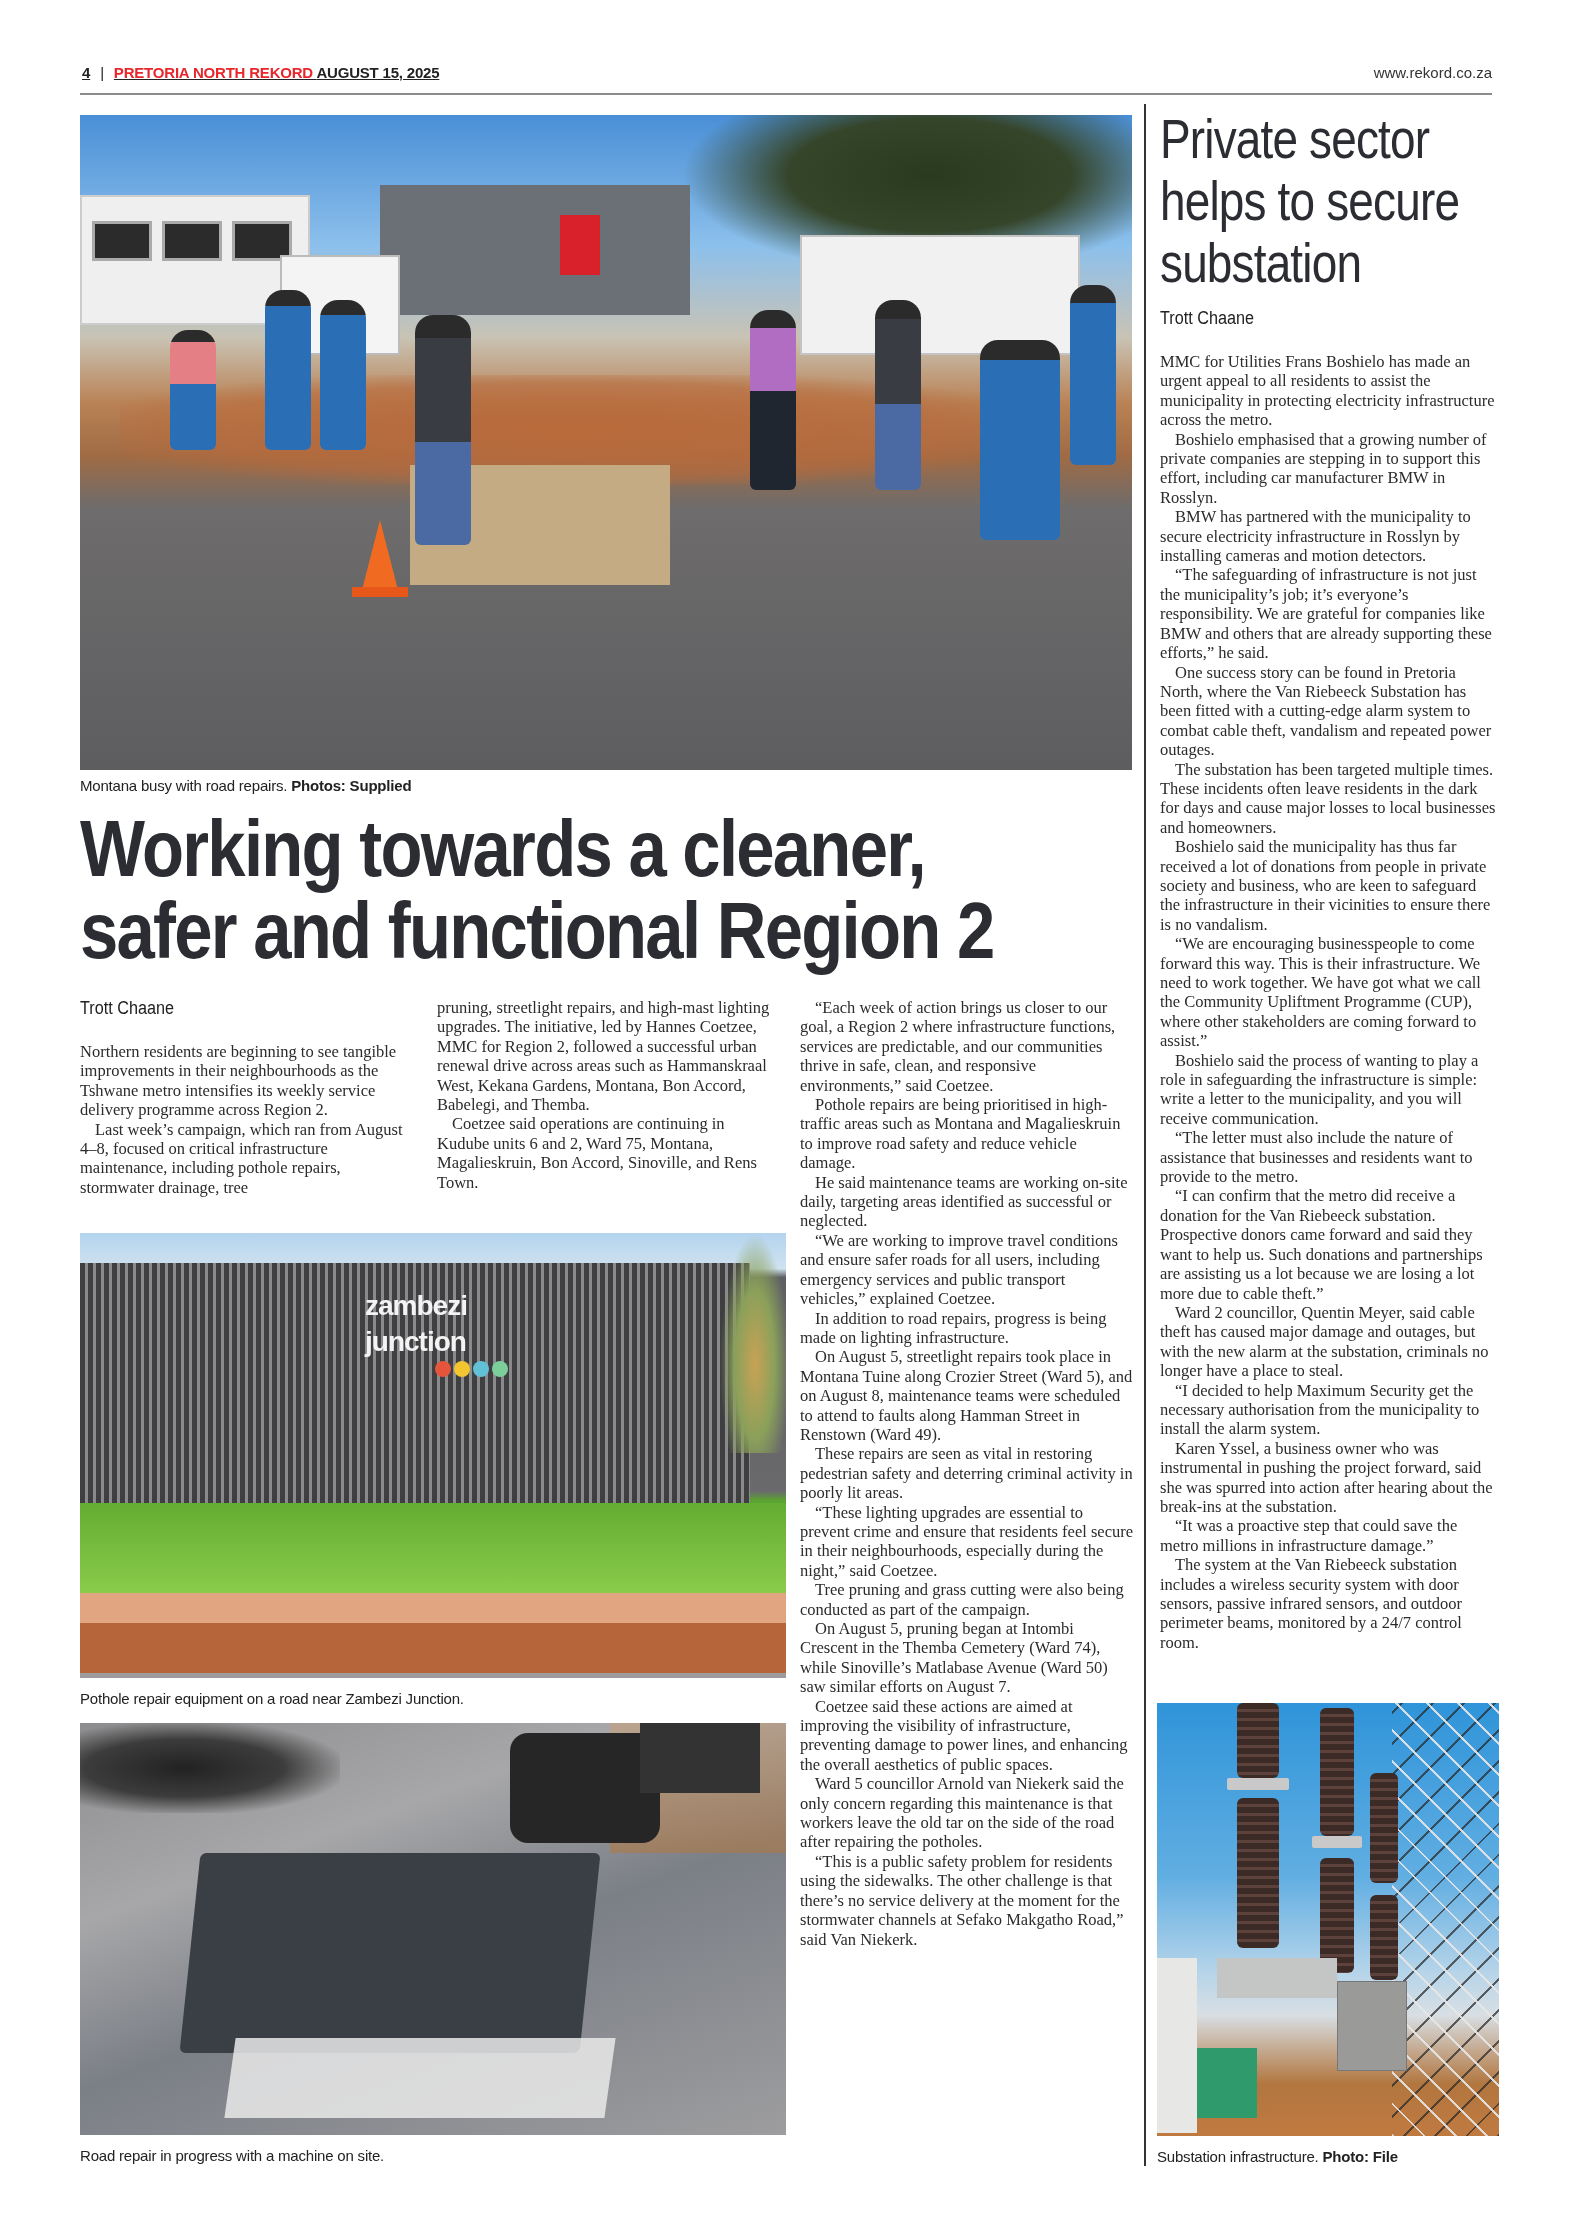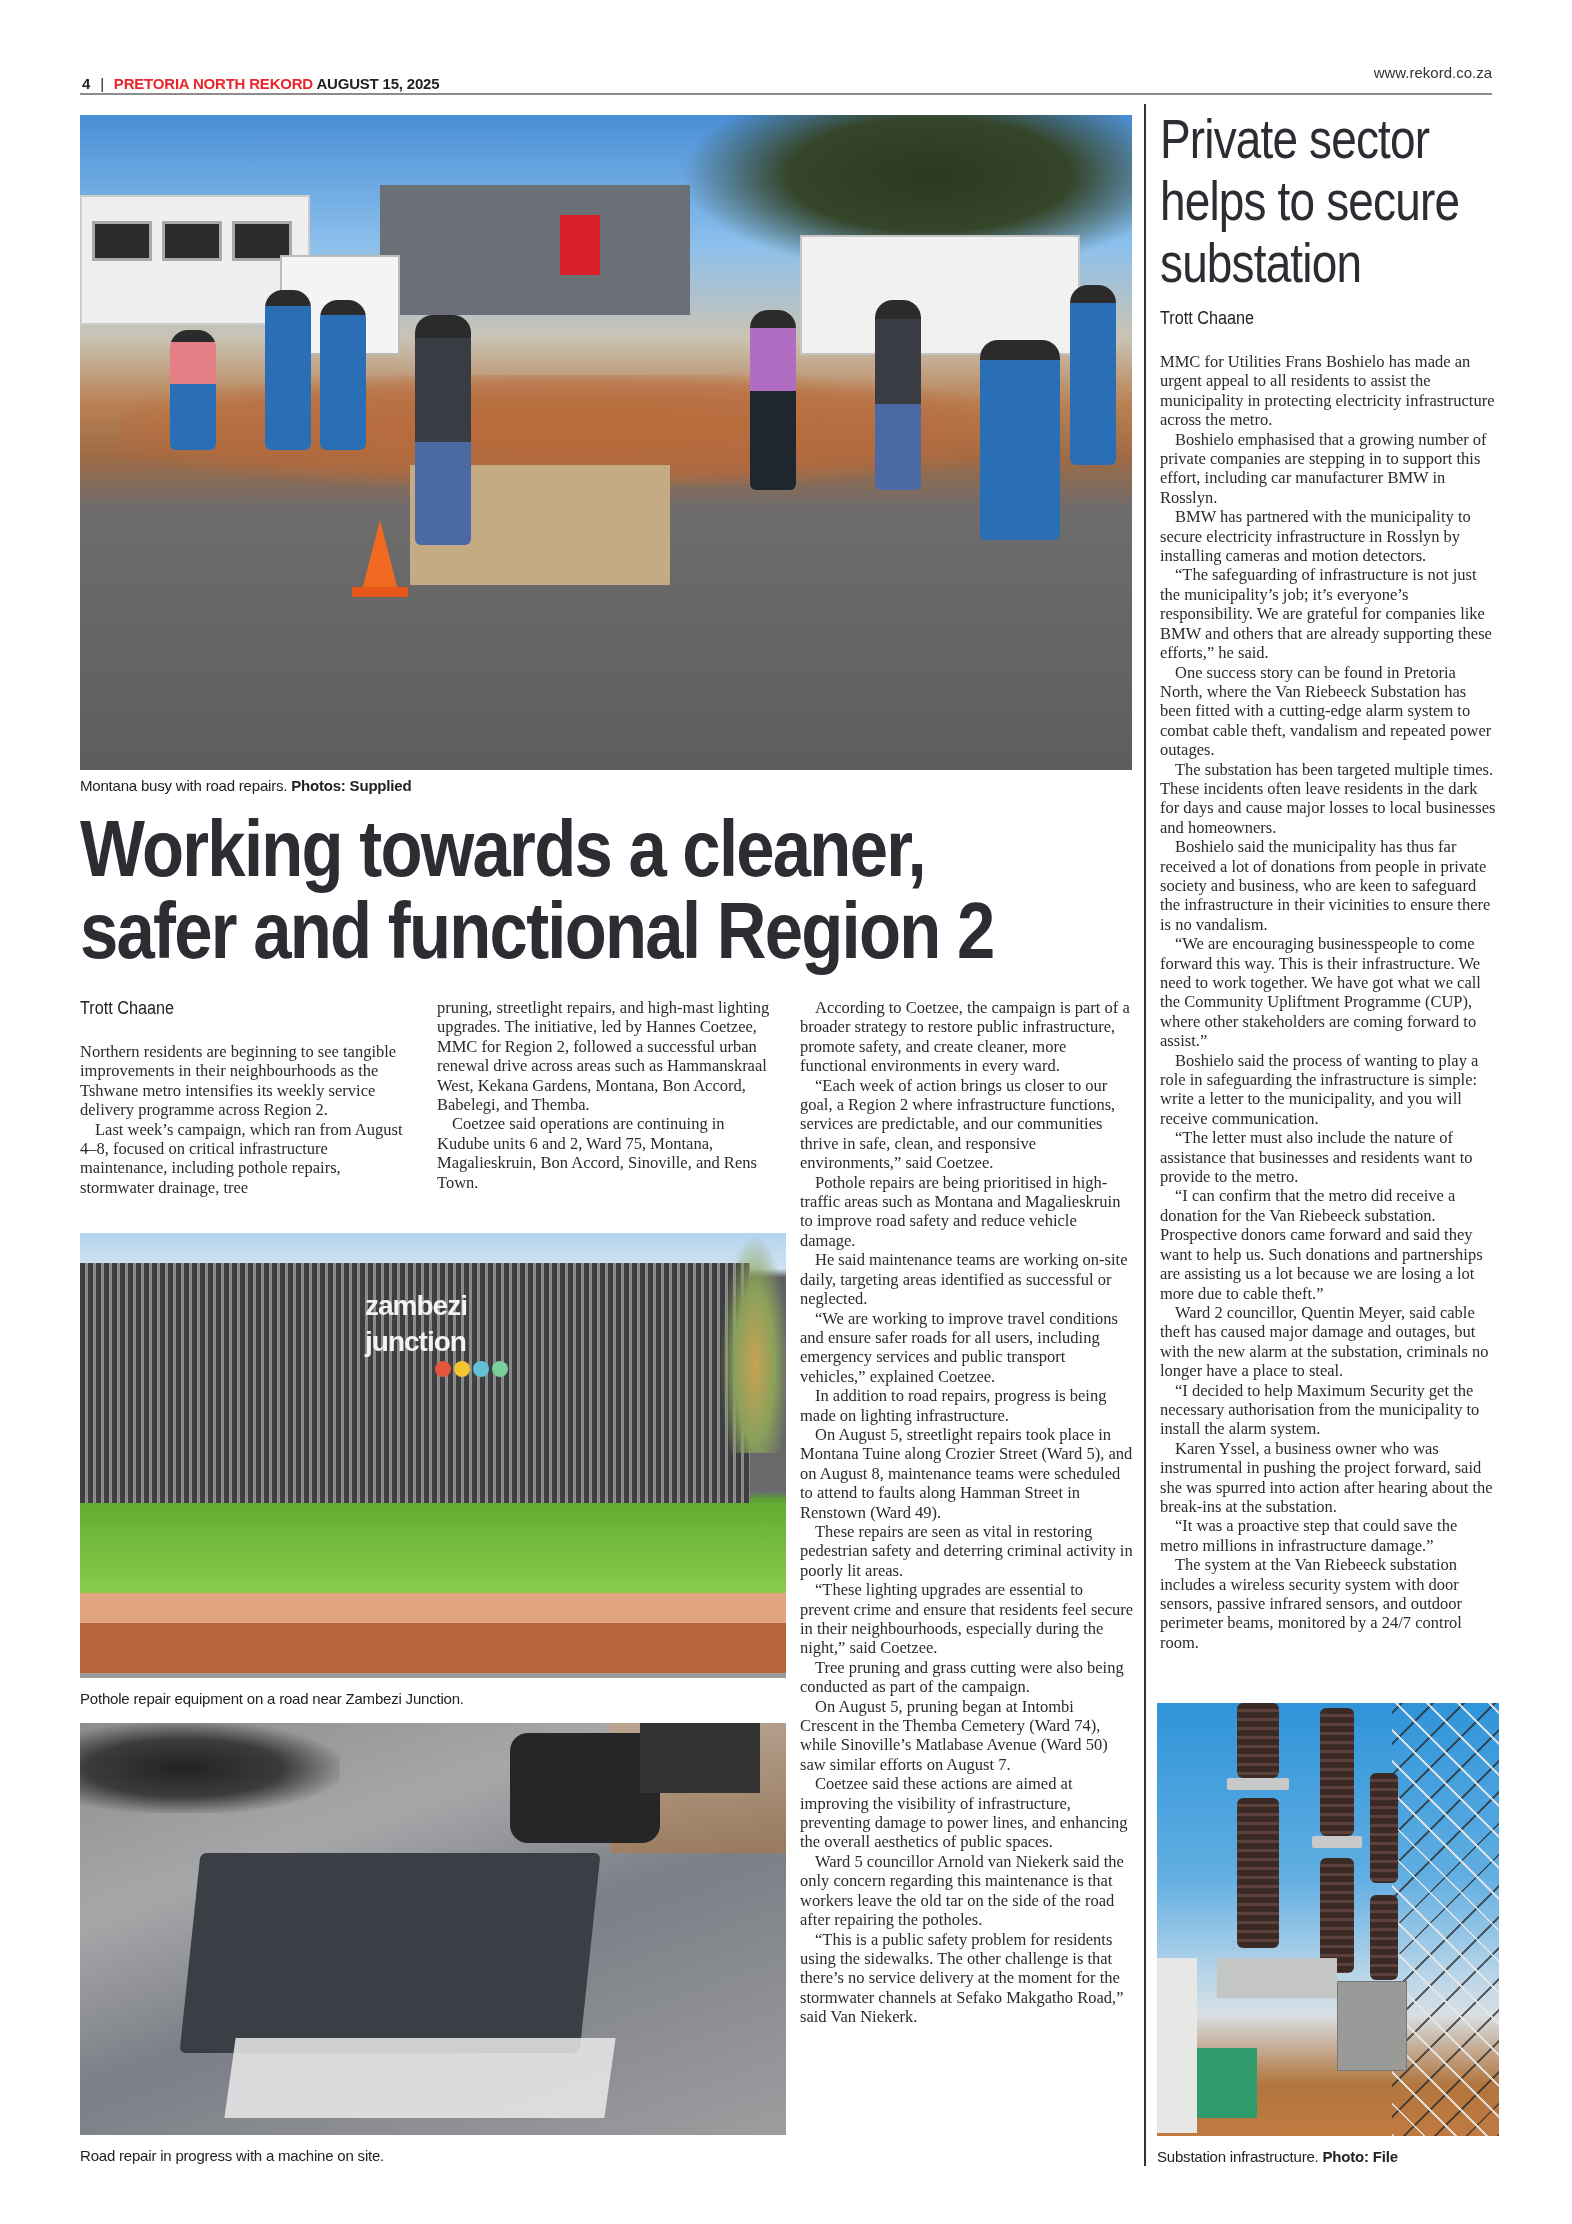--- a/index.html
+++ b/index.html
@@ -1,20 +1,20 @@
 <!DOCTYPE html>
 <html><head>
 <meta charset="utf-8">
 <style>
   * { box-sizing: border-box; margin: 0; padding: 0; }
   html, body { width: 1572px; height: 2224px; background: #ffffff; overflow: hidden; }
   body { position: relative; font-family: "Liberation Serif", serif; color: #2a2a2a; }
 
   .masthead { position: absolute; left: 80px; top: 62px; width: 1412px; height: 32px; }
-  .masthead .left { position: absolute; left: 2px; top: 13px; font-family: "Liberation Sans", sans-serif; font-size: 15px; font-weight: bold; color: #222; letter-spacing: -0.2px; }
+  .masthead .left { position: absolute; left: 2px; top: 2px; font-family: "Liberation Sans", sans-serif; font-size: 15px; font-weight: bold; color: #222; letter-spacing: -0.2px; text-decoration: underline; }
   .masthead .left .pipe { margin: 0 10px; font-weight: normal; }
   .masthead .left .paper { color: #e8262b; }
   .masthead .right { position: absolute; right: 0; top: 2px; font-family: "Liberation Sans", sans-serif; font-size: 15px; color: #333; }
   .rule-top { position: absolute; left: 80px; top: 93px; width: 1412px; height: 2px; background: #8c8c8c; }
 
   .col-divider { position: absolute; left: 1144px; top: 104px; width: 2px; height: 2062px; background: #333; }
 
   .photo { position: absolute; overflow: hidden; }
   .caption { position: absolute; font-family: "Liberation Sans", sans-serif; font-size: 15px; color: #222; letter-spacing: -0.2px; }
   .caption b { font-weight: bold; }
@@ -158,21 +158,20 @@
   <div class="curb"></div>
   <div class="pile"></div>
   <div class="tar"></div>
   <div class="whiteline"></div>
   <div class="machine"></div>
   <div class="machine2"></div>
 </div>
 <div class="caption" style="left:80px;top:2147px">Road repair in progress with a machine on site.</div>
 
 <div class="body-col" style="left:800px;top:998px;width:335px">
-  <p>According to Coetzee, the campaign is part of a broader strategy to restore public infrastructure, promote safety, and create cleaner, more functional environments in every ward.</p>
   <p>“Each week of action brings us closer to our goal, a Region 2 where infrastructure functions, services are predictable, and our communities thrive in safe, clean, and responsive environments,” said Coetzee.</p>
   <p>Pothole repairs are being prioritised in high-traffic areas such as Montana and Magalieskruin to improve road safety and reduce vehicle damage.</p>
   <p>He said maintenance teams are working on-site daily, targeting areas identified as successful or neglected.</p>
   <p>“We are working to improve travel conditions and ensure safer roads for all users, including emergency services and public transport vehicles,” explained Coetzee.</p>
   <p>In addition to road repairs, progress is being made on lighting infrastructure.</p>
   <p>On August 5, streetlight repairs took place in Montana Tuine along Crozier Street (Ward 5), and on August 8, maintenance teams were scheduled to attend to faults along Hamman Street in Renstown (Ward 49).</p>
   <p>These repairs are seen as vital in restoring pedestrian safety and deterring criminal activity in poorly lit areas.</p>
   <p>“These lighting upgrades are essential to prevent crime and ensure that residents feel secure in their neighbourhoods, especially during the night,” said Coetzee.</p>
   <p>Tree pruning and grass cutting were also being conducted as part of the campaign.</p>
   <p>On August 5, pruning began at Intombi Crescent in the Themba Cemetery (Ward 74), while Sinoville’s Matlabase Avenue (Ward 50) saw similar efforts on August 7.</p>

